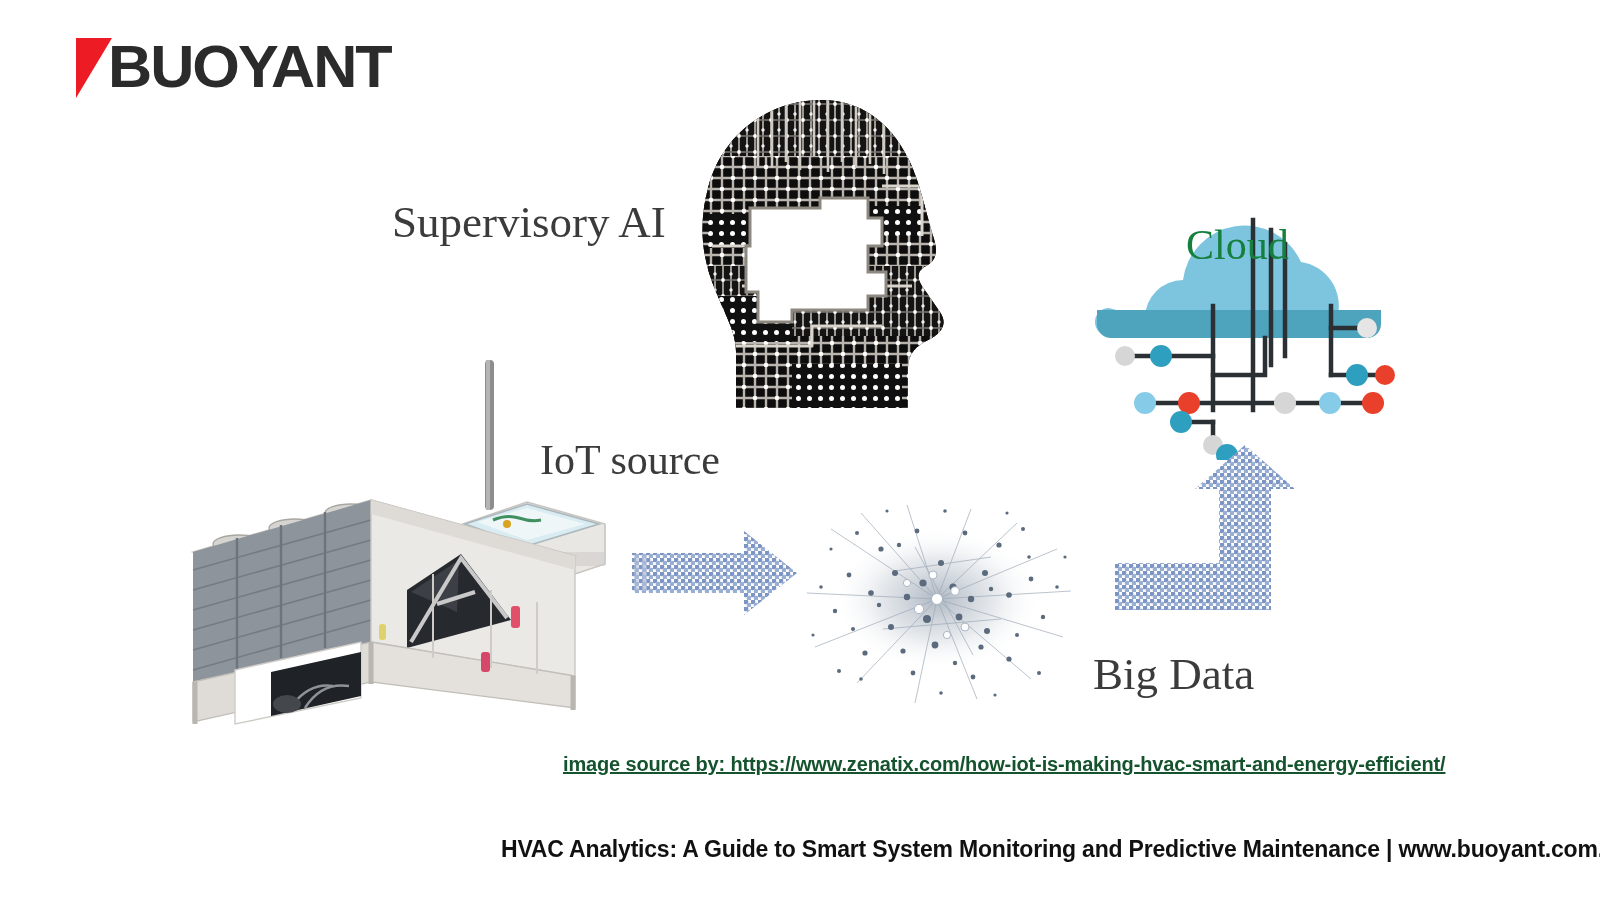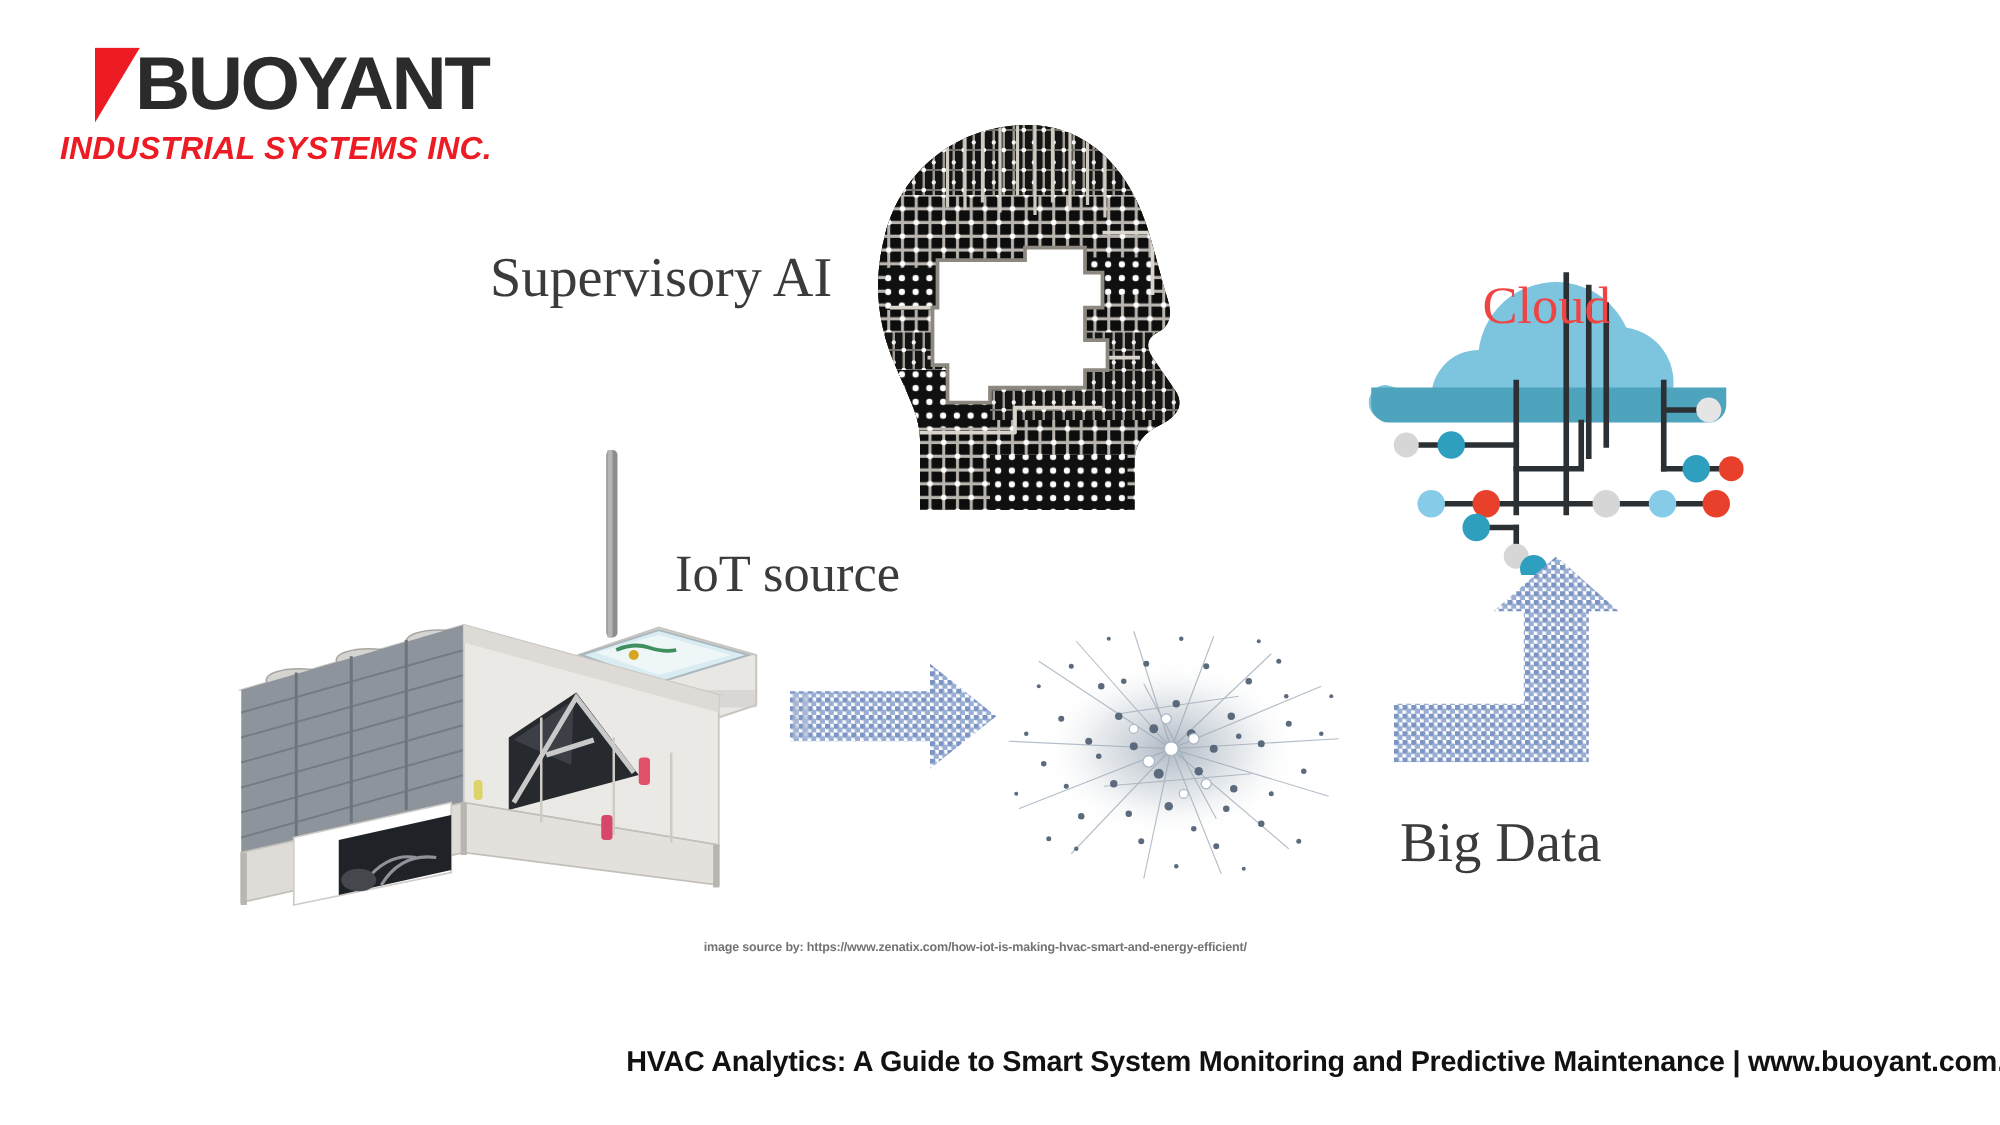--- a/index.html
+++ b/index.html
@@ -66,22 +66,22 @@
   
   .diagram-label {
     position: absolute;
     font-family: Liberation Serif, serif;
     font-weight: normal;
     color: #3b3b3b;
     white-space: nowrap;
   }
   #label-supervisory-ai { left: 392px; top: 196px; font-size: 45px; }
   #label-iot-sensor     { left: 540px; top: 436px; font-size: 42px; }
-  #label-cloud          { left: 1186px; top: 221px; font-size: 42px; color: #ef4444; z-index: 6;}
-  #label-big-data       { left: 1120px; top: 648px; font-size: 45px; }
+  #label-cloud          { left: 1186px; top: 221px; font-size: 42px; color: #15803d; z-index: 6;}
+  #label-big-data       { left: 1093px; top: 648px; font-size: 45px; }
 
   
   #ai-head {
     position: absolute;
     left: 672px;
     top: 96px;
     width: 300px;
     height: 312px;
   }
 
@@ -128,24 +128,25 @@
     height: 225px;
   }
 
   
   #attribution {
     position: absolute;
     left: 563px;
     top: 753px;
     font-family: "Liberation Sans", sans-serif;
     font-weight: bold;
-    font-size: 10px;
+    font-size: 20px;
     letter-spacing: -0.15px;
-    color: #737373;
+    color: #14532d;
     white-space: nowrap;
+    text-decoration: underline;
   }
   #footer-title {
     position: absolute;
     left: 501px;
     top: 836px;
     font-family: "Liberation Sans", sans-serif;
     font-weight: bold;
     font-size: 23px;
     letter-spacing: -0.2px;
     color: #111111;
@@ -153,21 +154,20 @@
   }
 </style>
 </head>
 <body>
 
 <div id="logo">
   <div id="logo-wordmark">
     <div id="logo-flag"></div>
     <div id="logo-name">BUOYANT</div>
   </div>
-  <div id="logo-sub">INDUSTRIAL SYSTEMS INC.</div>
 </div>
 
 <div id="ai-head">
   <svg viewBox="0 0 300 312" width="300" height="312" aria-hidden="true">
     <defs>
 
       <pattern id="traceA" width="22" height="22" patternUnits="userSpaceOnUse">
         <rect width="22" height="22" fill="#0d0d0d"></rect>
         <path d="M0 5 H22 M0 16 H22 M6 0 V22 M17 0 V22" stroke="#b9b4ad" stroke-width="2.4"></path>
         <circle cx="6" cy="5" r="2.3" fill="#ffffff"></circle>

